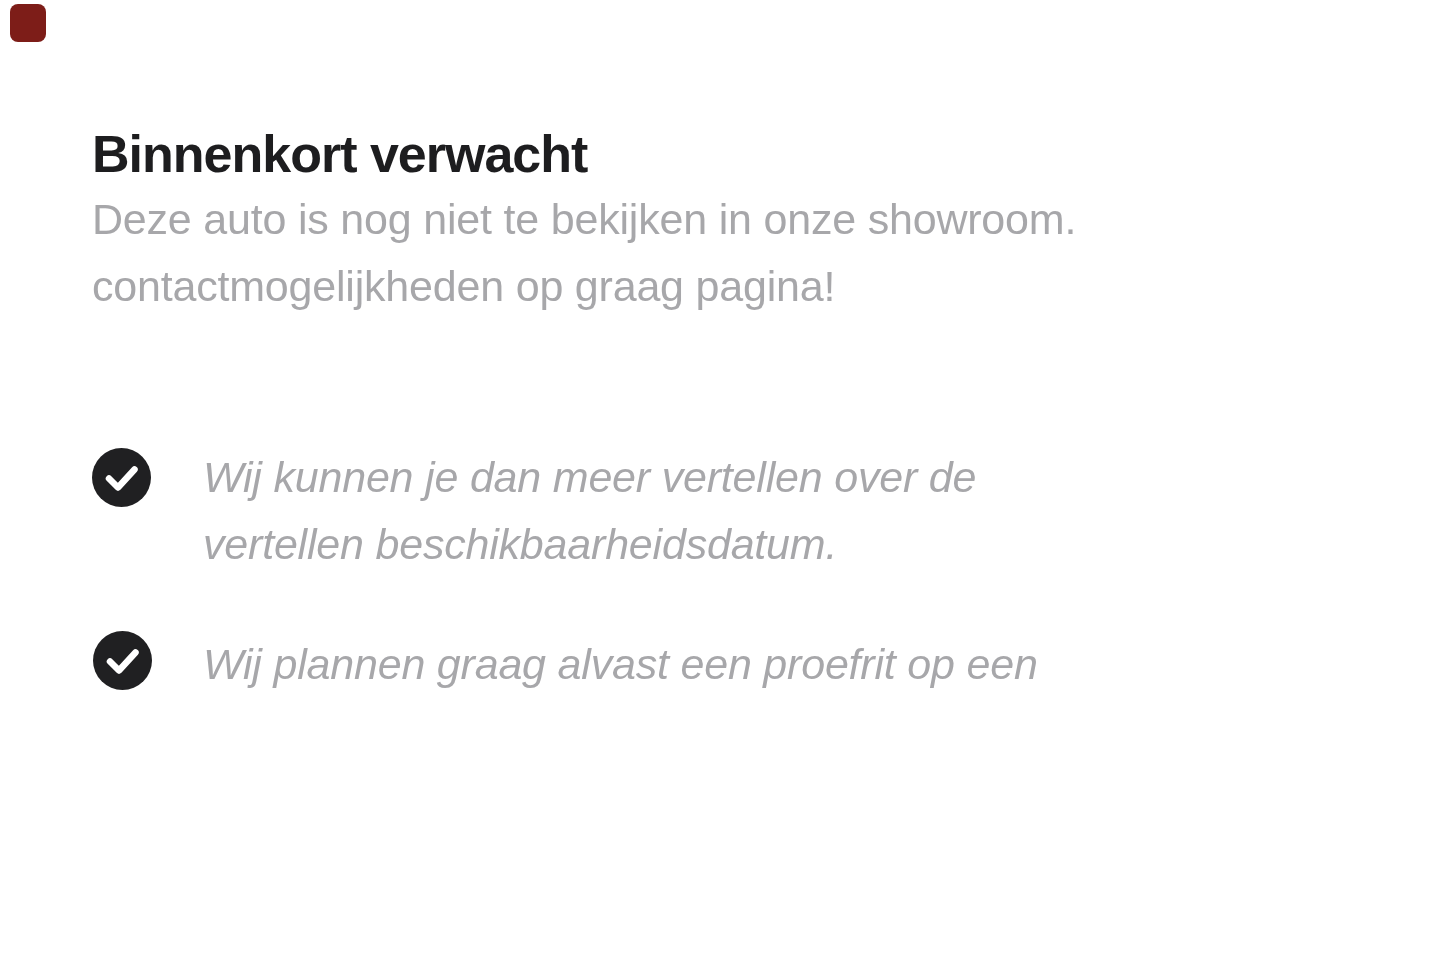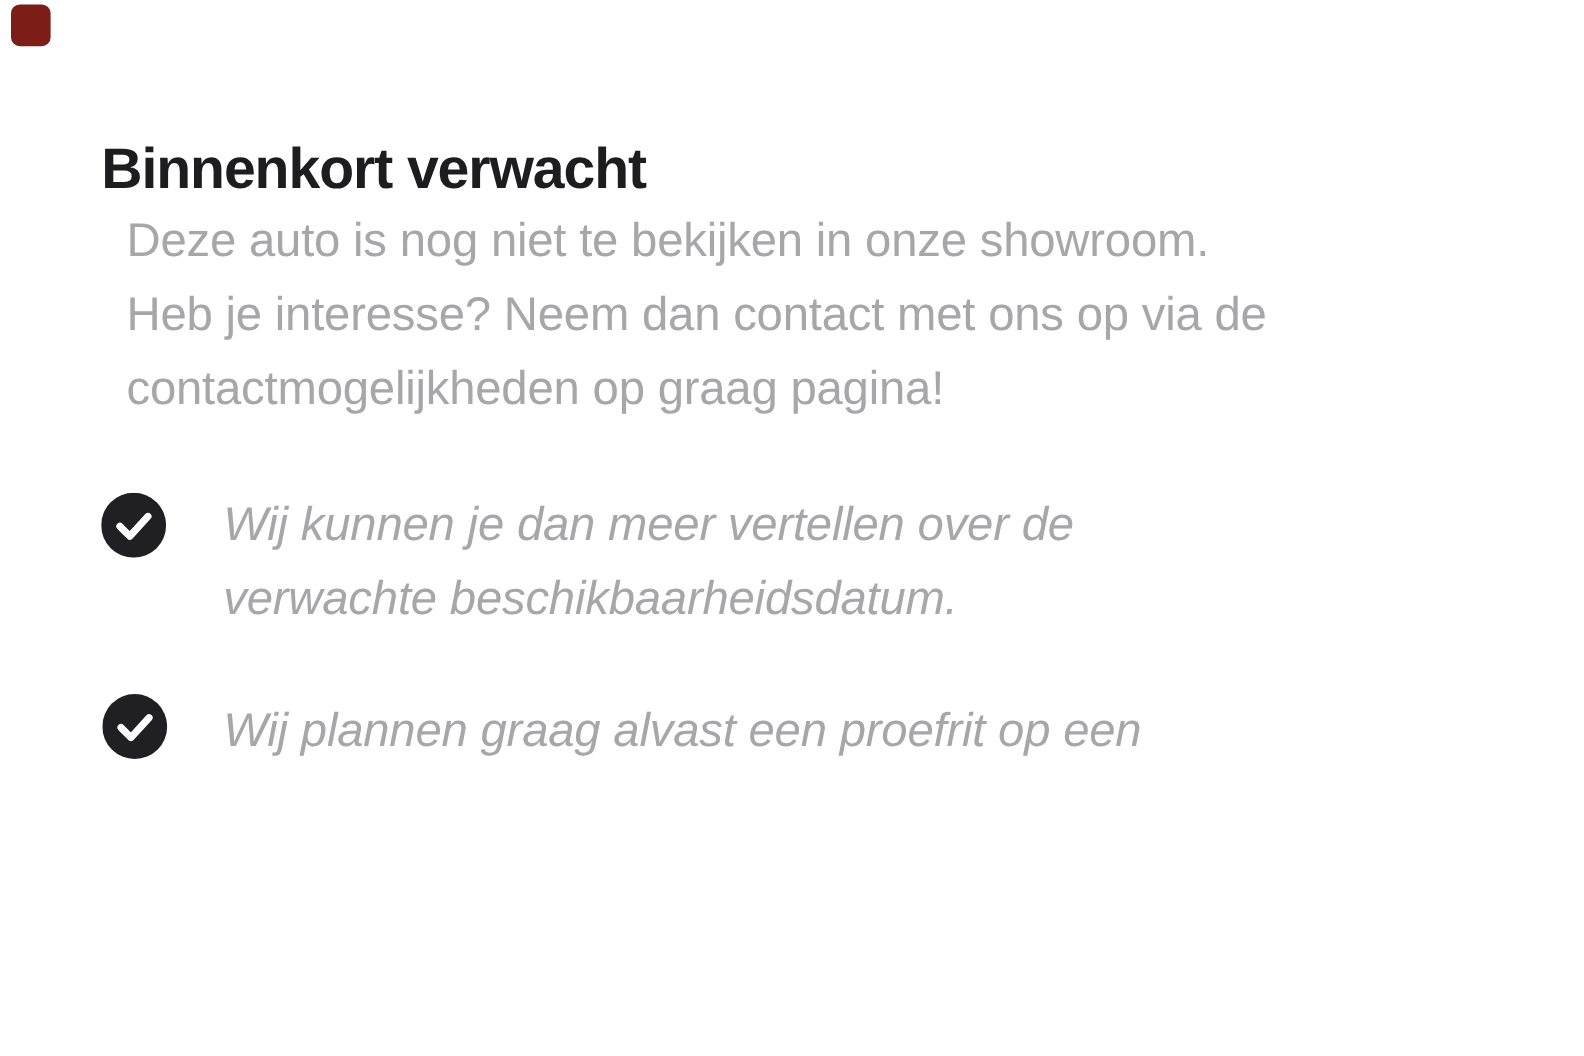--- a/index.html
+++ b/index.html
@@ -36,21 +36,20 @@
     margin-top: 44px;
   }
   .intro {
     position: absolute;
     left: 92px; top: 186px;
     font-size: 43px;
     line-height: 67px;
     letter-spacing: -0.2px;
     color: var(--body-color);
     white-space: nowrap;
-    margin-left: 23px;
   }
   .check {
     position: absolute;
     width: 59px; height: 59px;
     display: block;
   }
   .check-1 { left: 92px; top: 448px; }
   .check-2 { left: 93px; top: 631px; }
   .bullet-text {
     position: absolute;
@@ -66,31 +65,30 @@
 </style>
 </head>
 <body>
 
 <div class="marker"></div>
 
 <h1 class="title">Binnenkort verwacht</h1>
 
 <div class="intro">
   <div>Deze auto is nog niet te bekijken in onze showroom.</div>
-  <div>Heb je interesse? Neem dan contact met ons op via de</div>
   <div>contactmogelijkheden op graag pagina!</div>
 </div>
 
 <svg class="check check-1" viewBox="0 0 59 59">
   <circle cx="29.5" cy="29.5" r="29.5" fill="#202022"></circle>
   <path d="M17 30.5 L26 39.5 L42.5 21.5" fill="none" stroke-width="6.5" stroke-linecap="round" stroke-linejoin="round" stroke="#ffffff"></path>
 </svg>
 <div class="bullet-text bullet-text-1">
   <div>Wij kunnen je dan meer vertellen over de</div>
-  <div>verwachte beschikbaarheidsdatum.</div>
+  <div>vertellen beschikbaarheidsdatum.</div>
 </div>
 
 <svg class="check check-2" viewBox="0 0 59 59">
   <circle cx="29.5" cy="29.5" r="29.5" fill="#202022"></circle>
   <path d="M17 30.5 L26 39.5 L42.5 21.5" fill="none" stroke-width="6.5" stroke-linecap="round" stroke-linejoin="round" stroke="#ffffff"></path>
 </svg>
 <div class="bullet-text bullet-text-2">
   <div>Wij plannen graag alvast een proefrit op een</div>
 </div>
 

